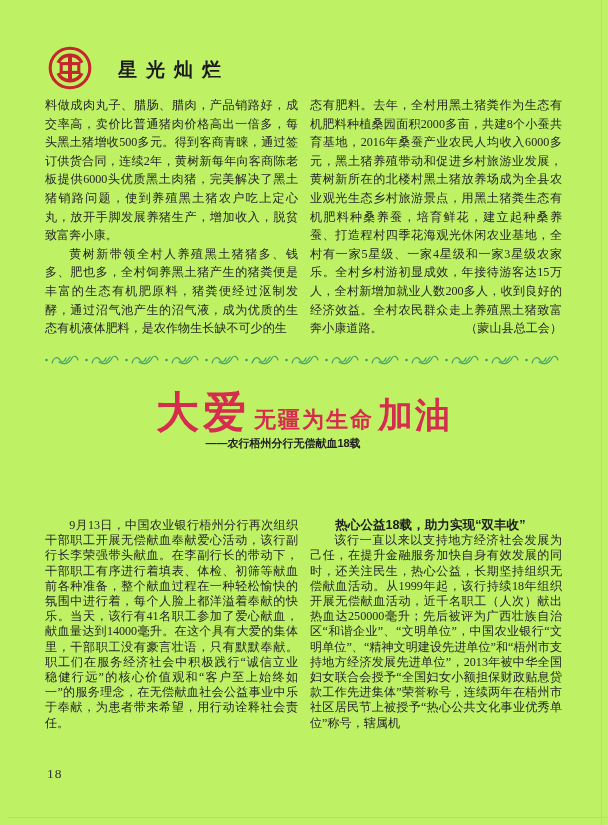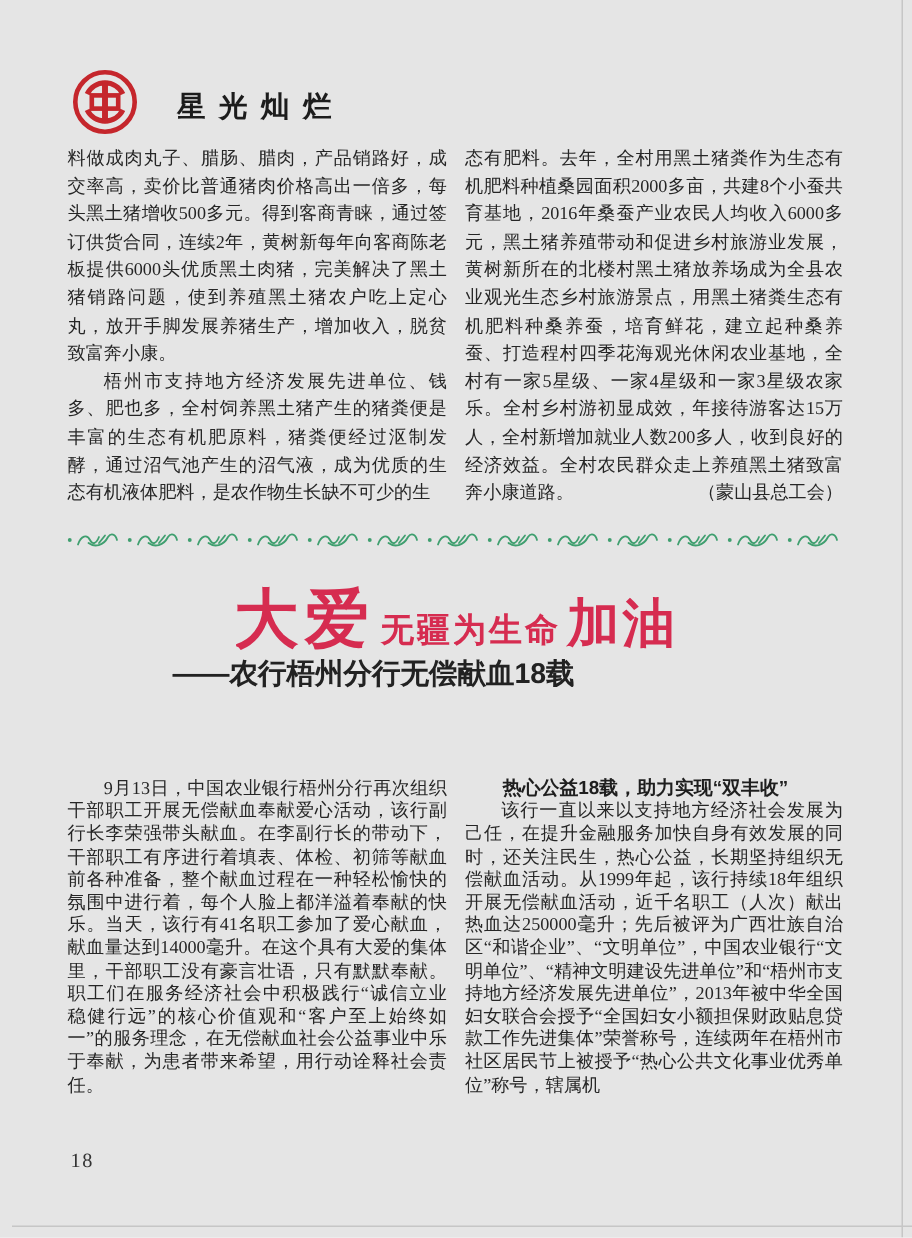--- a/index.html
+++ b/index.html
@@ -1,19 +1,19 @@
 <!DOCTYPE html>
 <html><head>
 <meta charset="utf-8">
 <style>
   html,body{margin:0;padding:0;}
   .page{
     position:relative;
     width:608px;height:825px;
-    background:#e5e5e5;
+    background:#bef264;
     overflow:hidden;
     font-family:"Liberation Serif","DejaVu Serif",serif;
     color:#262626;
   }
   
   .edge-right{position:absolute;left:601px;top:0;width:1px;height:825px;background:#c6c6c6;}
   .edge-bottom{position:absolute;left:8px;top:817px;width:600px;height:1px;background:#c6c6c6;}
 
   
   .header{position:absolute;left:48px;top:46px;display:flex;align-items:center;}
@@ -48,21 +48,21 @@
     color:#d62c50;
     font-family:"Liberation Sans","DejaVu Sans",sans-serif;
     font-weight:bold;white-space:nowrap;
   }
   .title-big1{font-size:43px;letter-spacing:4px;}
   .title-mid{font-size:22px;letter-spacing:2px;margin:0 4px;}
   .title-big2{font-size:35px;letter-spacing:2px;}
   .subtitle{
     position:absolute;left:0;top:436px;width:498px;text-align:center;
     font-family:"Liberation Sans","DejaVu Sans",sans-serif;
-    font-weight:bold;font-size:19px;color:#222;
+    font-weight:bold;font-size:11px;color:#222;padding-left:34px;
   }
   .author{
     position:absolute;left:0;top:472px;width:608px;text-align:center;
     font-family:"Liberation Sans","DejaVu Sans",sans-serif;
     font-weight:600;font-size:13px;letter-spacing:3px;color:#222;
   }
   .sec-heading{
     font-family:"Liberation Sans","DejaVu Sans",sans-serif;
     font-weight:bold;font-size:12.6px;color:#1e1e1e;
     text-indent:2em;margin:0 0 1px 0;line-height:15.2px;
@@ -90,21 +90,21 @@
           <rect x="30" y="40" width="40" height="20" stroke-width="7"></rect>
           <line x1="50" y1="18" x2="50" y2="82" stroke-width="9"></line>
         </g>
       </svg>
     </span>
     <span class="brand">星光灿烂</span>
   </div>
 
   <div class="col top-text cols-top col-left">
     <p>料做成肉丸子、腊肠、腊肉，产品销路好，成交率高，卖价比普通猪肉价格高出一倍多，每头黑土猪增收500多元。得到客商青睐，通过签订供货合同，连续2年，黄树新每年向客商陈老板提供6000头优质黑土肉猪，完美解决了黑土猪销路问题，使到养殖黑土猪农户吃上定心丸，放开手脚发展养猪生产，增加收入，脱贫致富奔小康。</p>
-    <p class="indent">梧州市支持地方经济发展先进单位、钱多、肥也多，全村饲养黑土猪产生的猪粪便是丰富的生态有机肥原料，猪粪便经过沤制发酵，通过沼气池产生的沼气液，成为优质的生态有机液体肥料，是农作物生长缺不可少的生</p>
+    <p class="indent">黄树新带领全村人养殖黑土猪猪多、钱多、肥也多，全村饲养黑土猪产生的猪粪便是丰富的生态有机肥原料，猪粪便经过沤制发酵，通过沼气池产生的沼气液，成为优质的生态有机液体肥料，是农作物生长缺不可少的生</p>
   </div>
   <div class="col top-text cols-top col-right">
     <p><span>态有肥料。去年，全村用黑土猪粪作为生态有机肥料种植桑园面积2000多亩，共建8个小蚕共育基地，2016年桑蚕产业农民人均收入6000多元，黑土猪养殖带动和促进乡村旅游业发展，黄树新所在的北楼村黑土猪放养场成为全县农业观光生态乡村旅游景点，用黑土猪粪生态有机肥料种桑养蚕，培育鲜花，建立起种桑养蚕、打造程村四季花海观光休闲农业基地，全村有一家5星级、一家4星级和一家3星级农家乐。全村乡村游初显成效，年接待游客达15万人，全村新增加就业人数200多人，收到良好的经济效益。全村农民群众走上养殖黑土猪致富奔小康道路。</span><span class="attribution">（蒙山县总工会）</span></p>
   </div>
 
   <div class="divider">
     <svg width="520" height="14" viewBox="0 0 520 14">
       <defs>
         <g id="motif" fill="none" stroke="#3f9f6f" stroke-width="1.2" stroke-linecap="round">
           <circle cx="2.5" cy="7" r="1.3" fill="#3f9f6f" stroke="none"></circle>

